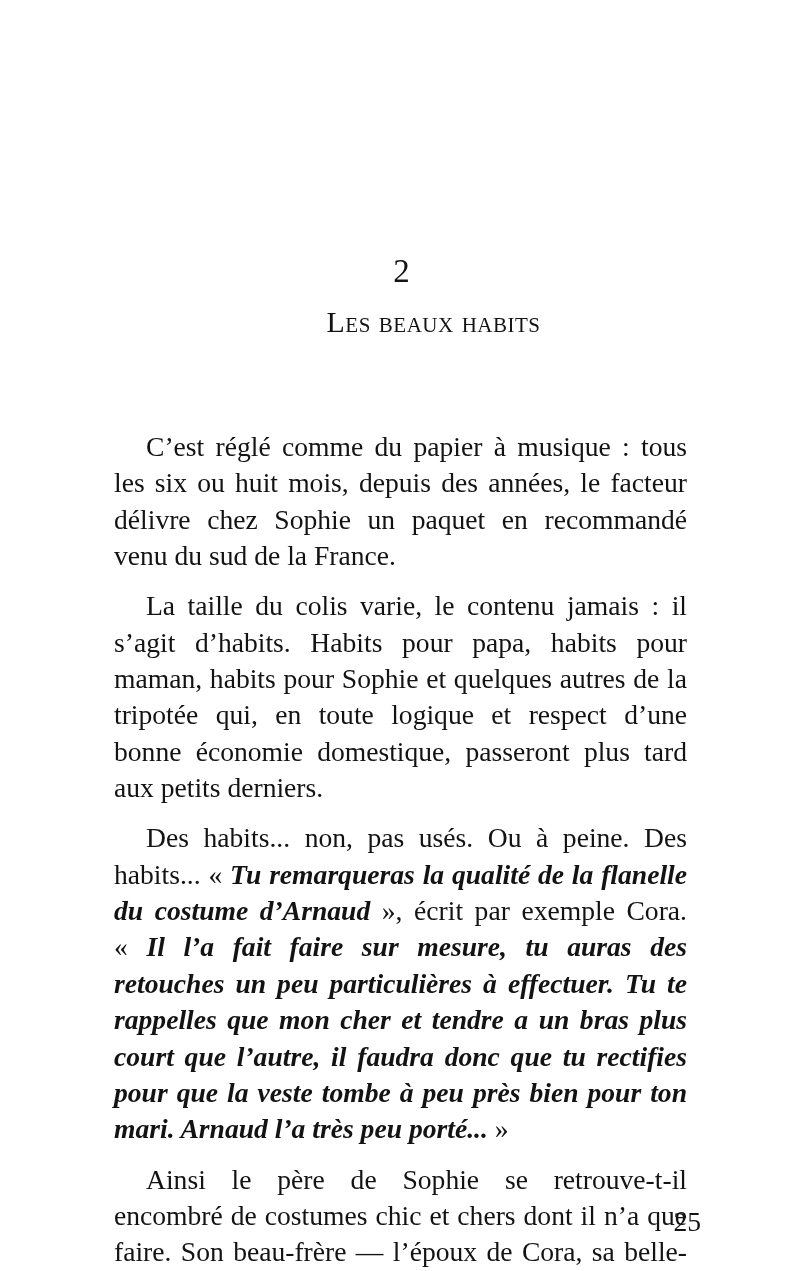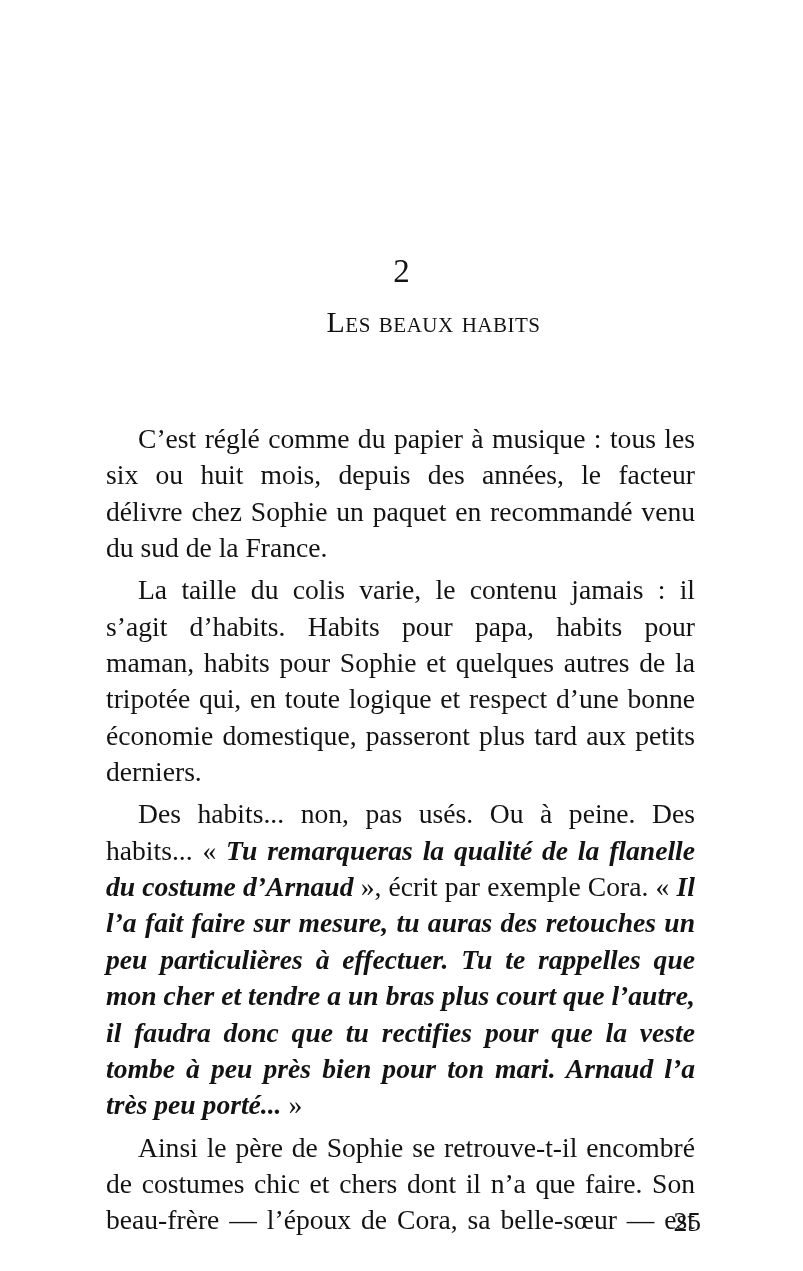--- a/index.html
+++ b/index.html
@@ -44,21 +44,21 @@
   .body-text {
     position: absolute;
     left: 100px;
     top: 415px;
     width: 601px;
     font-size: 27.6px;
     line-height: 36.35px;
     text-align: justify;
   }
   .body-text p {
-    margin: 6px;
+    margin: 14px;
     padding: 0;
     text-indent: 32px;
   }
   
   .body-text p:last-child {
     text-align-last: justify;
   }
   .body-text em {
     font-style: italic;
     font-weight: bold;

